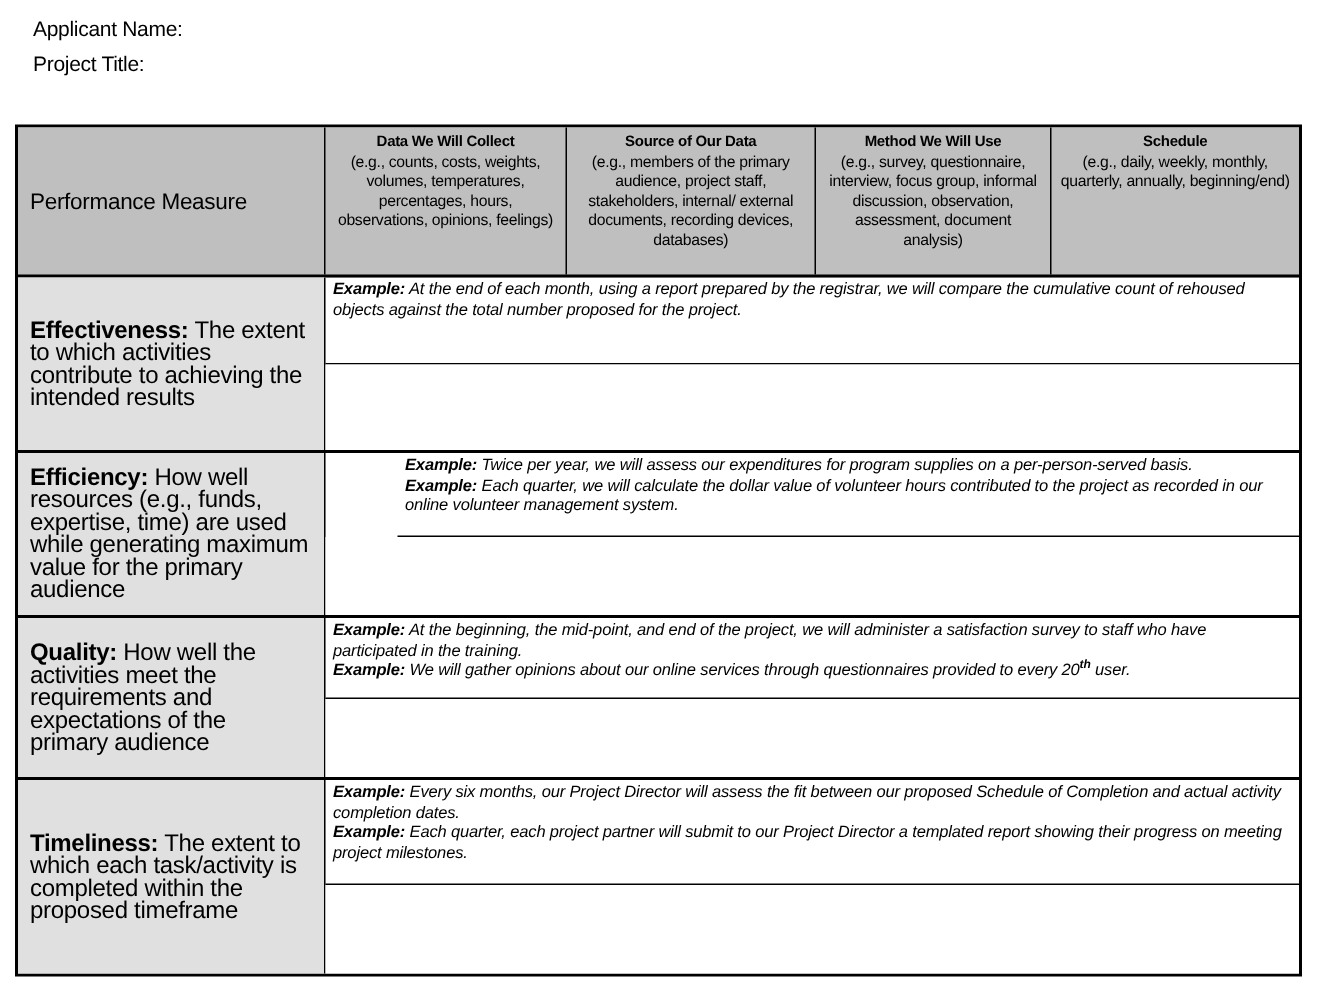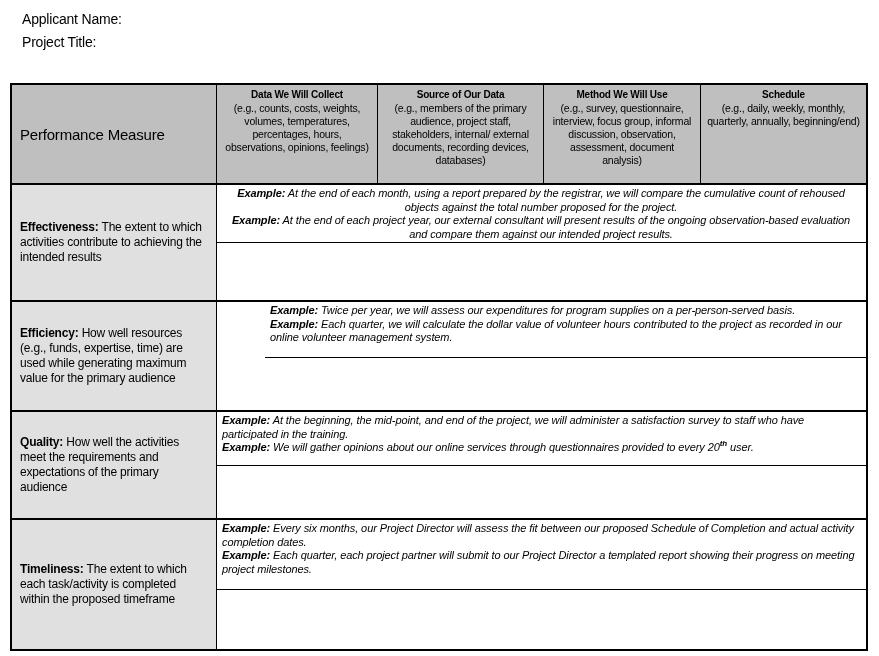--- a/index.html
+++ b/index.html
@@ -32,33 +32,33 @@
   .hcol-4{flex:0 0 157px;}
   .hcol-5{flex:1 1 auto;}
   .htitle{text-align:center;font-weight:bold;font-size:10px;line-height:14px;letter-spacing:-0.2px;}
   .hhint{font-size:10.5px;line-height:13px;text-align:center;letter-spacing:-0.2px;}
 
   .body-row{display:flex;border-bottom:2px solid #000;box-sizing:border-box;flex:0 0 auto;}
   .body-row:last-child{border-bottom:none;flex:1 1 auto;}
   .measure-cell{
     flex:0 0 205px;background:#e0e0e0;border-right:1px solid #000;
     box-sizing:border-box;display:flex;align-items:center;
-    padding:4px 10px 4px 8px;font-size:12px;line-height:15px;letter-spacing:-0.2px;
+    padding:4px 10px 4px 8px;font-size:16px;line-height:15px;letter-spacing:-0.2px;
   }
   .row-right{flex:1 1 auto;display:flex;flex-direction:column;min-width:0;}
   .examples-cell{
     box-sizing:border-box;border-bottom:1px solid #000;
     padding:2px 6px 0 5px;font-size:11px;line-height:13.5px;
     font-style:italic;letter-spacing:-0.1px;flex:0 0 auto;
   }
   .ex-label{font-weight:bold;font-style:italic;}
   .ex-line sup{font-size:8px;line-height:0;font-weight:bold;}
   .fill-cell{flex:1 1 auto;background:#ffffff;}
 
-  .r1{height:117px;} .r1 .examples-cell{height:58px;text-align:center;}
+  .r1{height:117px;} .r1 .examples-cell{height:58px;}
   .r2{height:110px;} .r2 .examples-cell{height:56px;margin-left:48px;}
   .r3{height:108px;} .r3 .examples-cell{height:54px;}
   .r4{height:131px;} .r4 .examples-cell{height:70px;}
 </style>
 </head>
 <body>
 
 <div class="titles">
   <div class="title-line">Applicant Name:</div>
   <div class="title-line">Project Title:</div>
@@ -90,21 +90,20 @@
 
   <div class="body-row r1">
     <div class="measure-cell">
       <div>
         <b>Effectiveness:</b><span> The extent to which activities contribute to achieving the intended results</span>
       </div>
     </div>
     <div class="row-right">
       <div class="examples-cell">
         <div class="ex-line"><b class="ex-label">Example:</b><span> At the end of each month, using a report prepared by the registrar, we will compare the cumulative count of rehoused objects against the total number proposed for the project.</span></div>
-        <div class="ex-line"><b class="ex-label">Example:</b><span> At the end of each project year, our external consultant will present results of the ongoing observation-based evaluation and compare them against our intended project results.</span></div>
       </div>
       <div class="fill-cell"></div>
     </div>
   </div>
 
   <div class="body-row r2">
     <div class="measure-cell">
       <div>
         <b>Efficiency:</b><span> How well resources (e.g., funds, expertise, time) are used while generating maximum value for the primary audience</span>
       </div>

